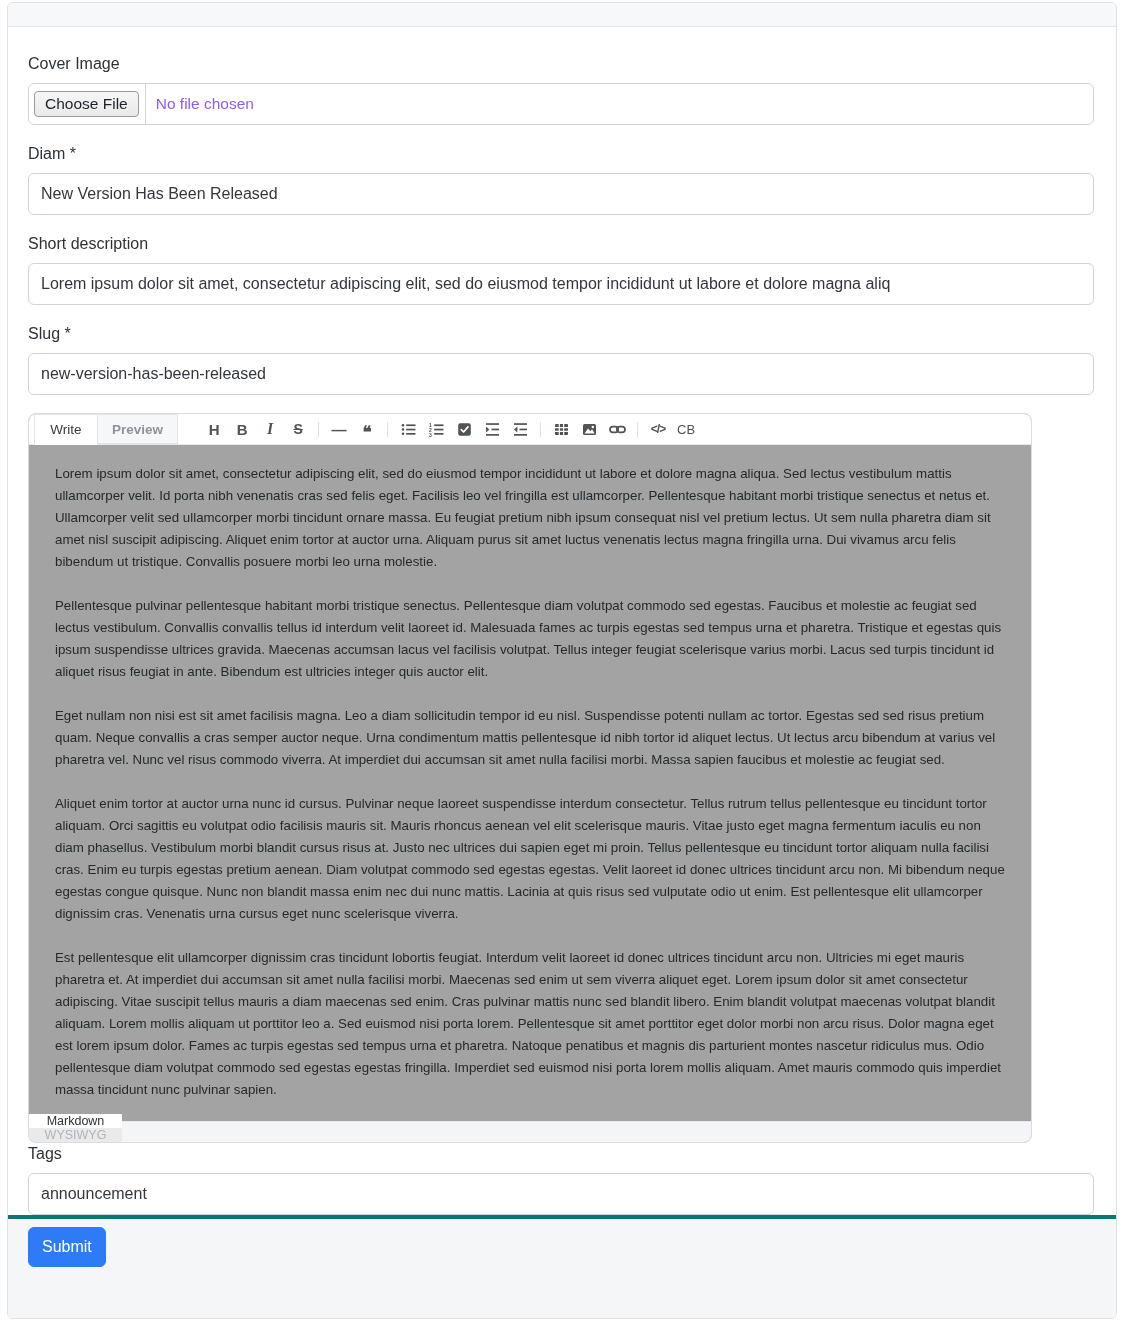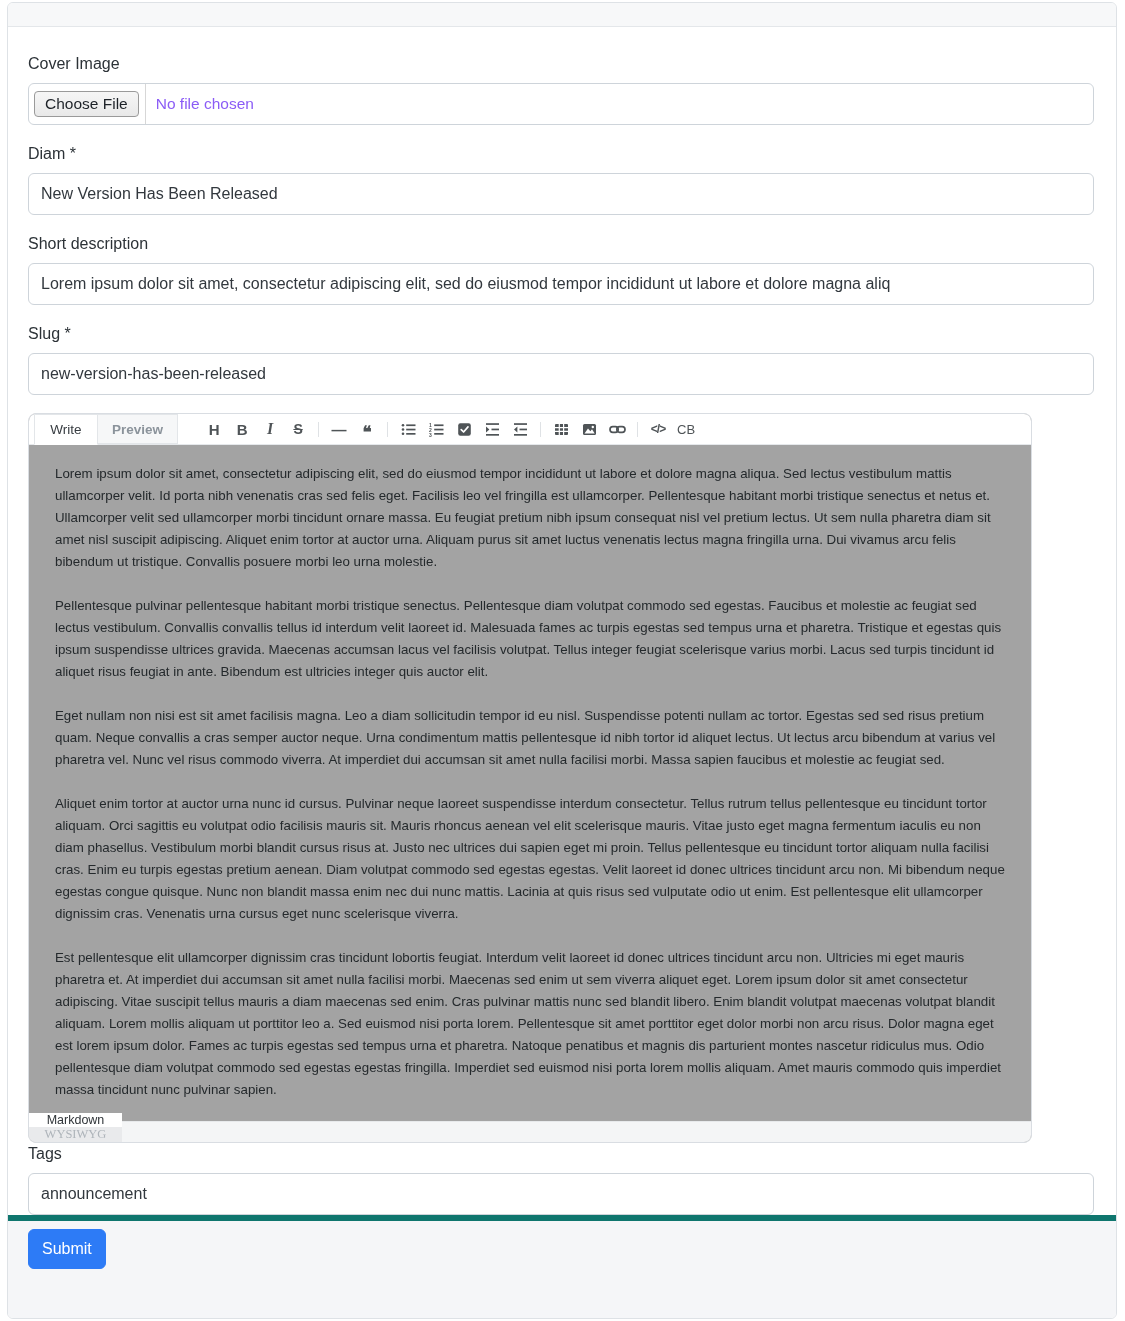--- a/index.html
+++ b/index.html
@@ -6,21 +6,21 @@
   html, body { width: 1125px; height: 1321px; background: #fff; }
   body { font-family: "Liberation Sans", sans-serif; color: #212529; position: relative; }
 
   .card {
     position: absolute; left: 7px; top: 2px; width: 1110px; height: 1317px;
     border: 1px solid #dee2e6; border-radius: 6px;
     display: flex; flex-direction: column; overflow: hidden; background: #fff;
   }
   .card-header { height: 24px; background: #f7f8f9; border-bottom: 1px solid #e4e7ea; flex: 0 0 auto; }
   .card-body { padding: 26px 20px 0 20px; flex: 0 0 auto; background: #fff; }
-  .card-footer { flex: 1 1 auto; background: #f5f6f8; border-top: 6px solid #0f766e; padding: 8px 20px; }
+  .card-footer { flex: 1 1 auto; background: #f5f6f8; border-top: 4px solid #0f766e; padding: 8px 20px; }
 
   .form-group { margin-bottom: 18px; }
   .form-label { display: block; font-size: 16px; line-height: 22px; color: #2c3237; margin-bottom: 8px; }
   .form-control {
     display: block; width: 1066px; height: 42px; padding: 6px 12px;
     font-size: 16px; font-family: "Liberation Sans", sans-serif; color: #32383e;
     background: #fff; border: 1px solid #ced4da; border-radius: 6px; outline: none;
   }
 
   
@@ -63,21 +63,21 @@
     font-size: 13.3px; line-height: 22px; color: #24292c;
   }
   .editor-content p { margin: 0 0 22px 0; }
 
   .mode-switch { height: 21px; background: #f4f5f6; border-top: 1px solid #e7e9eb; display: flex; justify-content: flex-end; flex-direction: column; }
   .mode-tab {
     width: 93px; display: flex; align-items: center; justify-content: center;
     font-size: 12.5px; cursor: pointer;
   }
   .mode-tab.active { background: #fff; color: #2f3438; }
-  .mode-tab.disabled { background: #e9eaec; color: #aeb4ba; font-family: Liberation Serif, serif; }
+  .mode-tab.disabled { background: #e9eaec; color: #aeb4ba; }
 
   .tags-group { margin-bottom: 0; }
 
   .btn-primary {
     display: inline-block; padding: 7px 13px; font-size: 16px; line-height: 24px;
     color: #fff; background: #2d7bf6; border: 1px solid #2d7bf6; border-radius: 6px; cursor: pointer;
     font-family: "Liberation Sans", sans-serif;
   }
 </style>
 </head>

